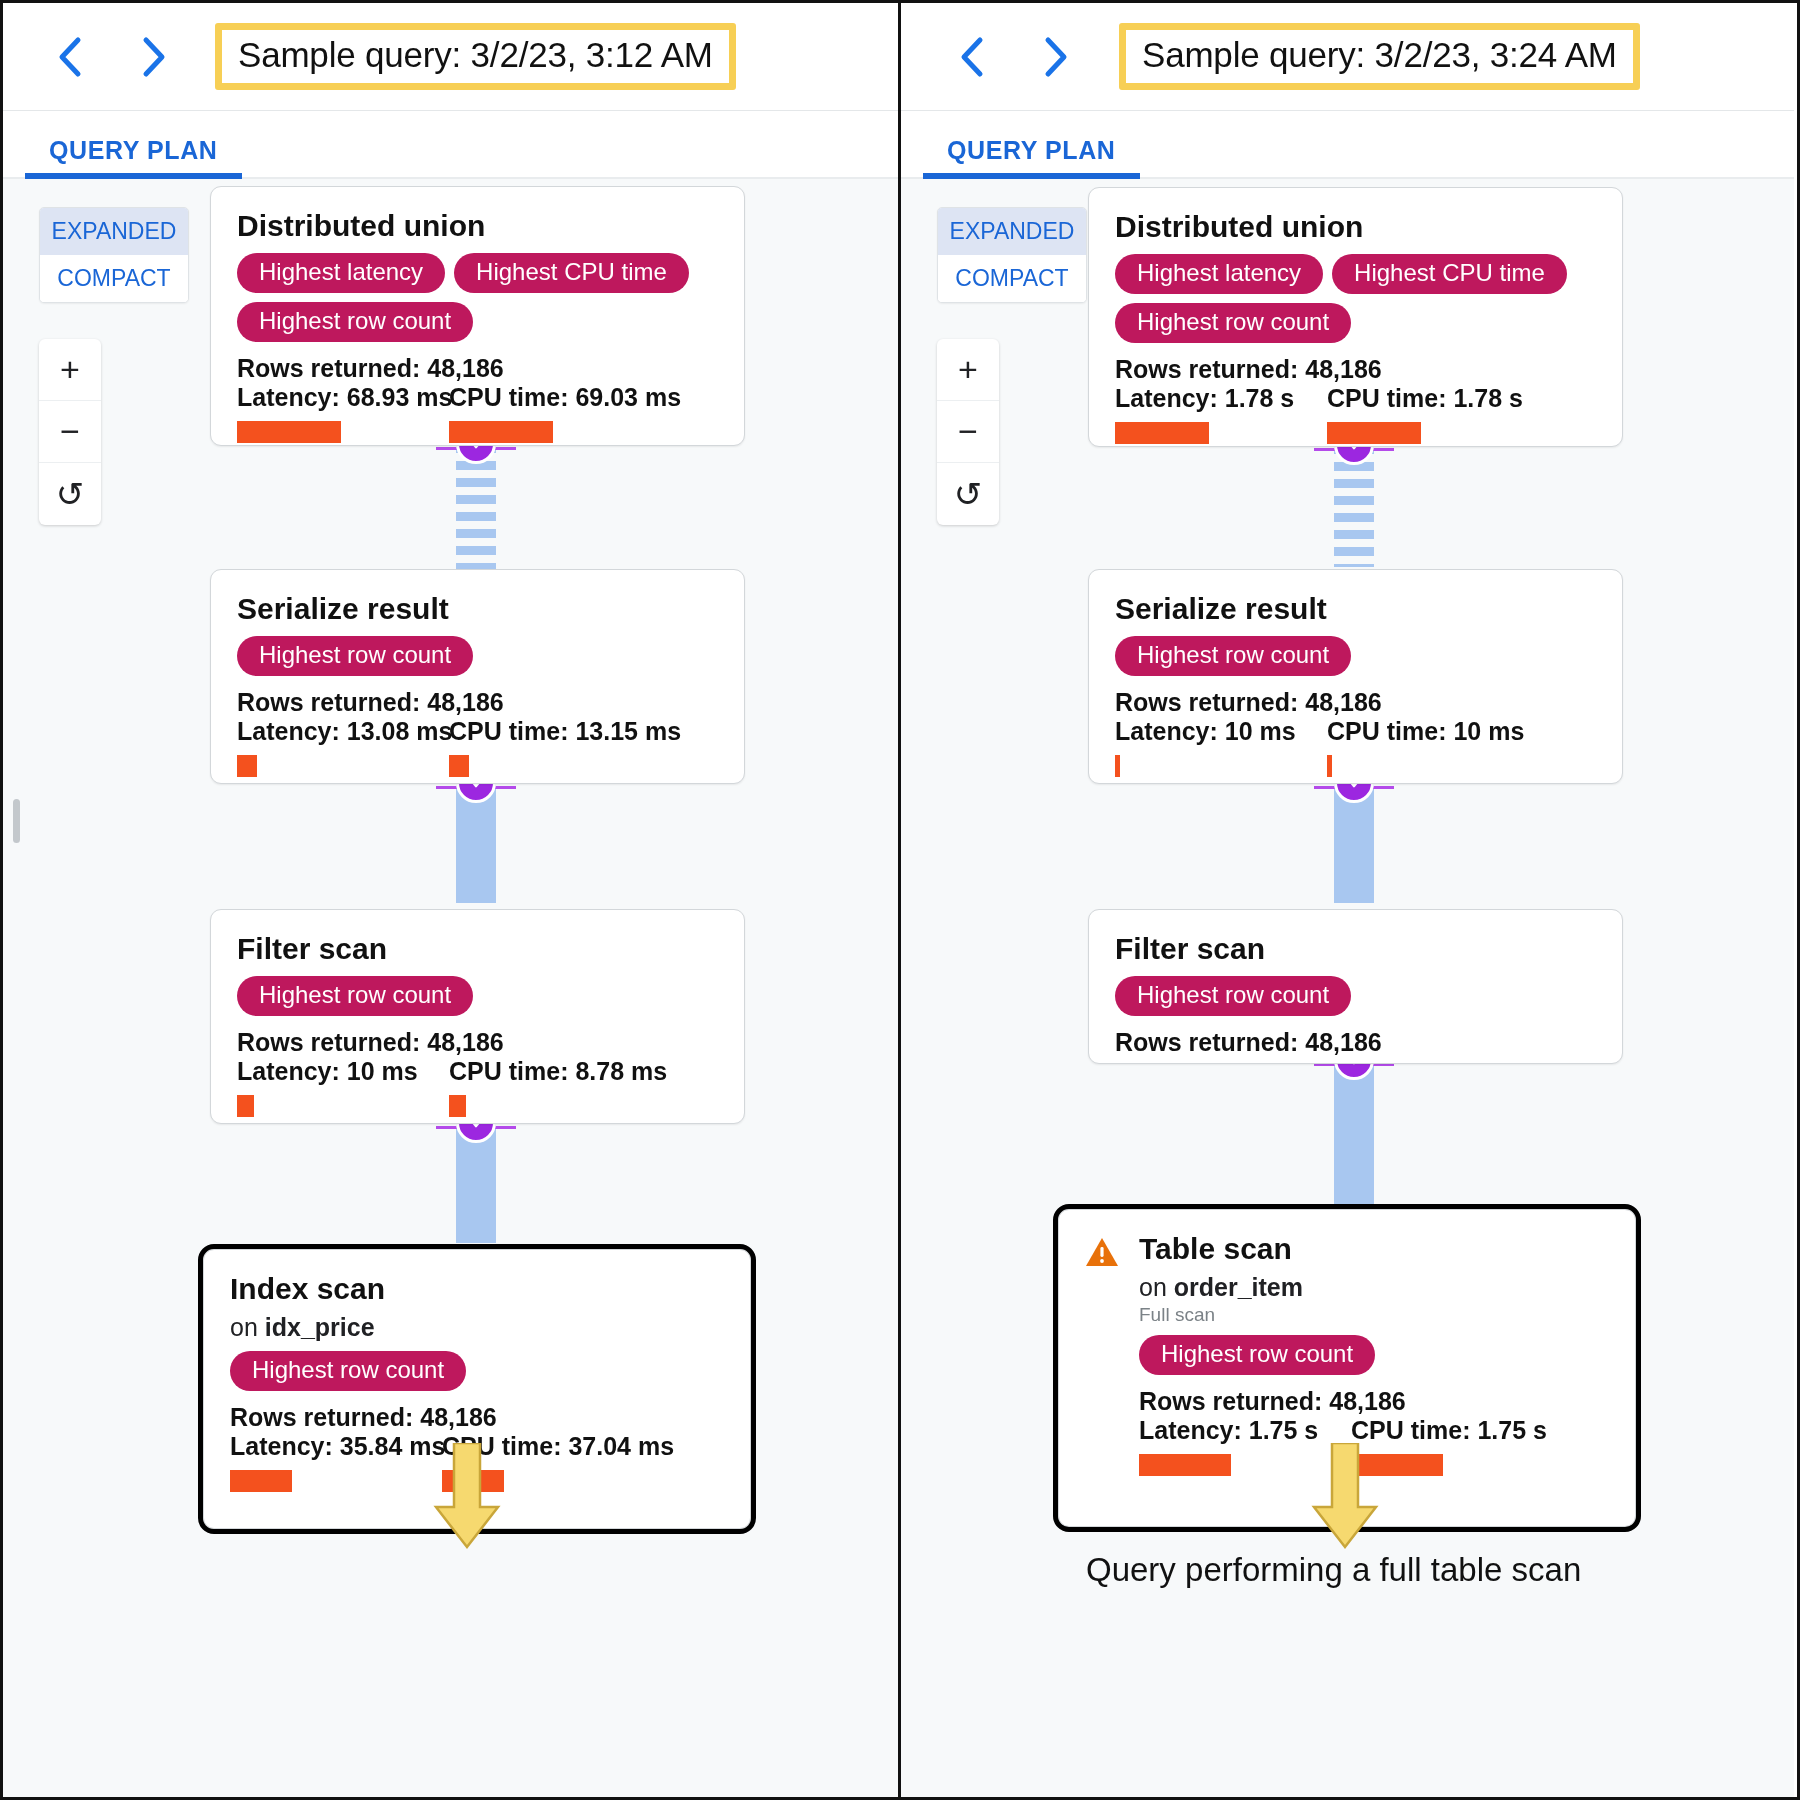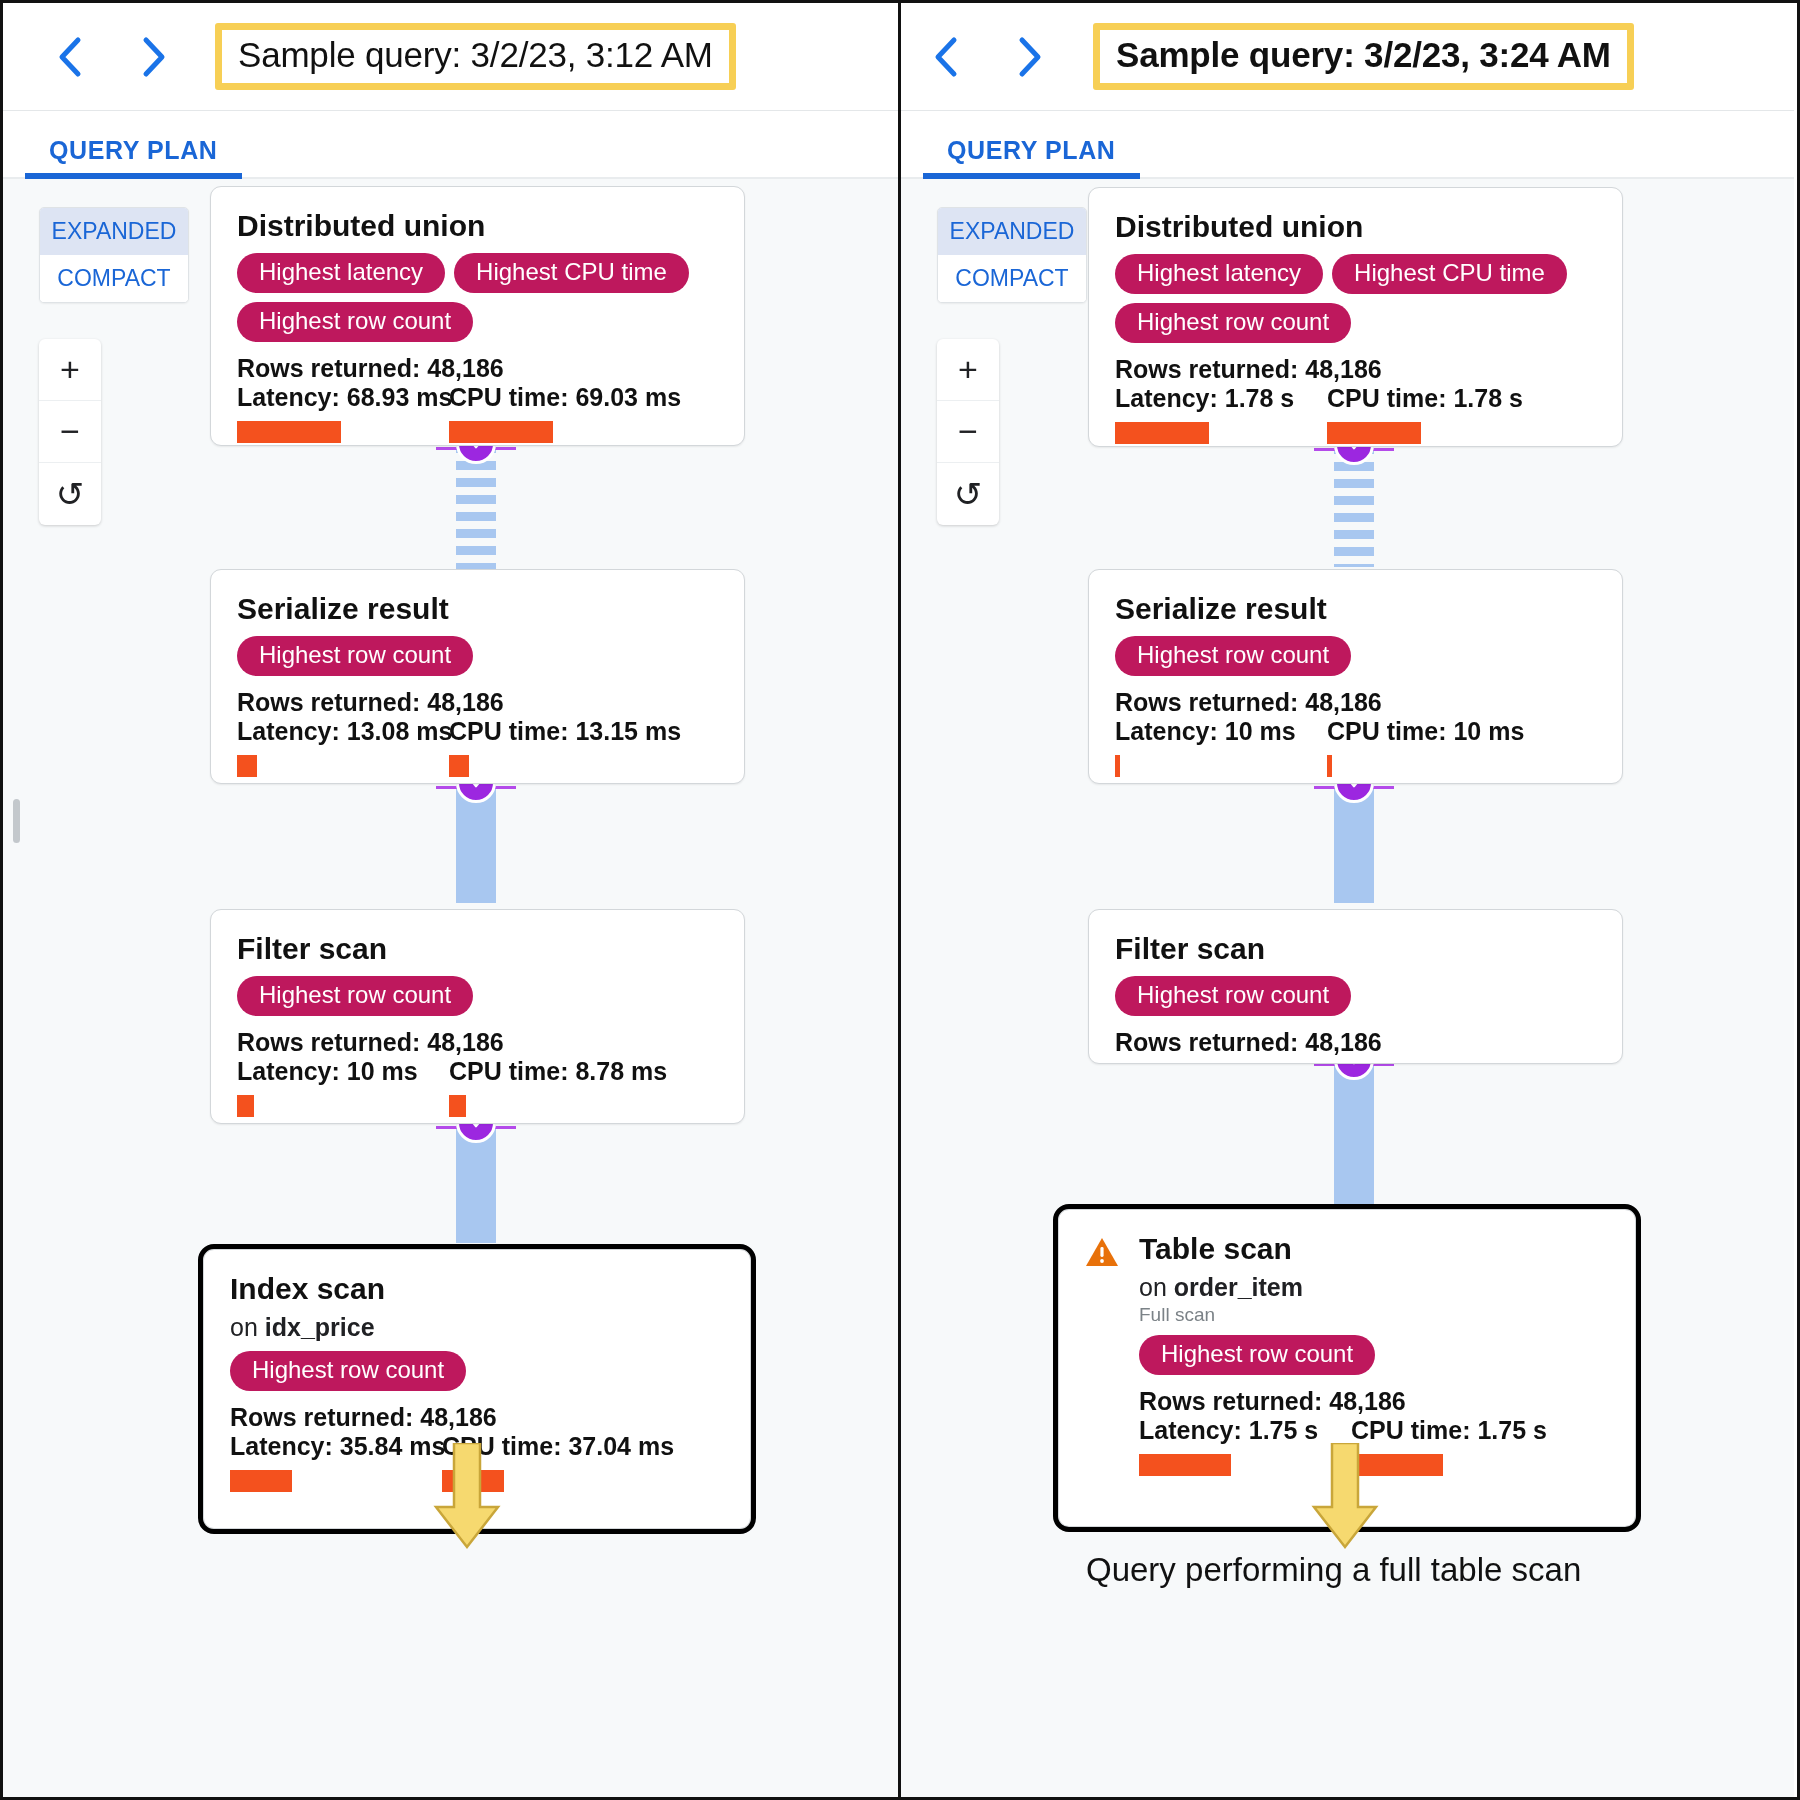--- a/index.html
+++ b/index.html
@@ -53,21 +53,21 @@
     background: #fff;
     padding: 5px 16px 8px 16px;
     border-radius: 3px;
     white-space: nowrap;
   }
   .title-wrap .title-text {
     font-size: 35px;
     color: #111;
     letter-spacing: -0.2px;
   }
-  .panel.right .topbar { padding-left: 18px; font-weight: bold; }
+  .panel.right .topbar { padding-left: 44px; }
   .panel.right .title-wrap { margin-left: 36px; }
 
   
   .tabbar {
     height: 68px;
     background: #fff;
     display: flex;
     align-items: flex-end;
     padding-left: 46px;
     flex: none;

